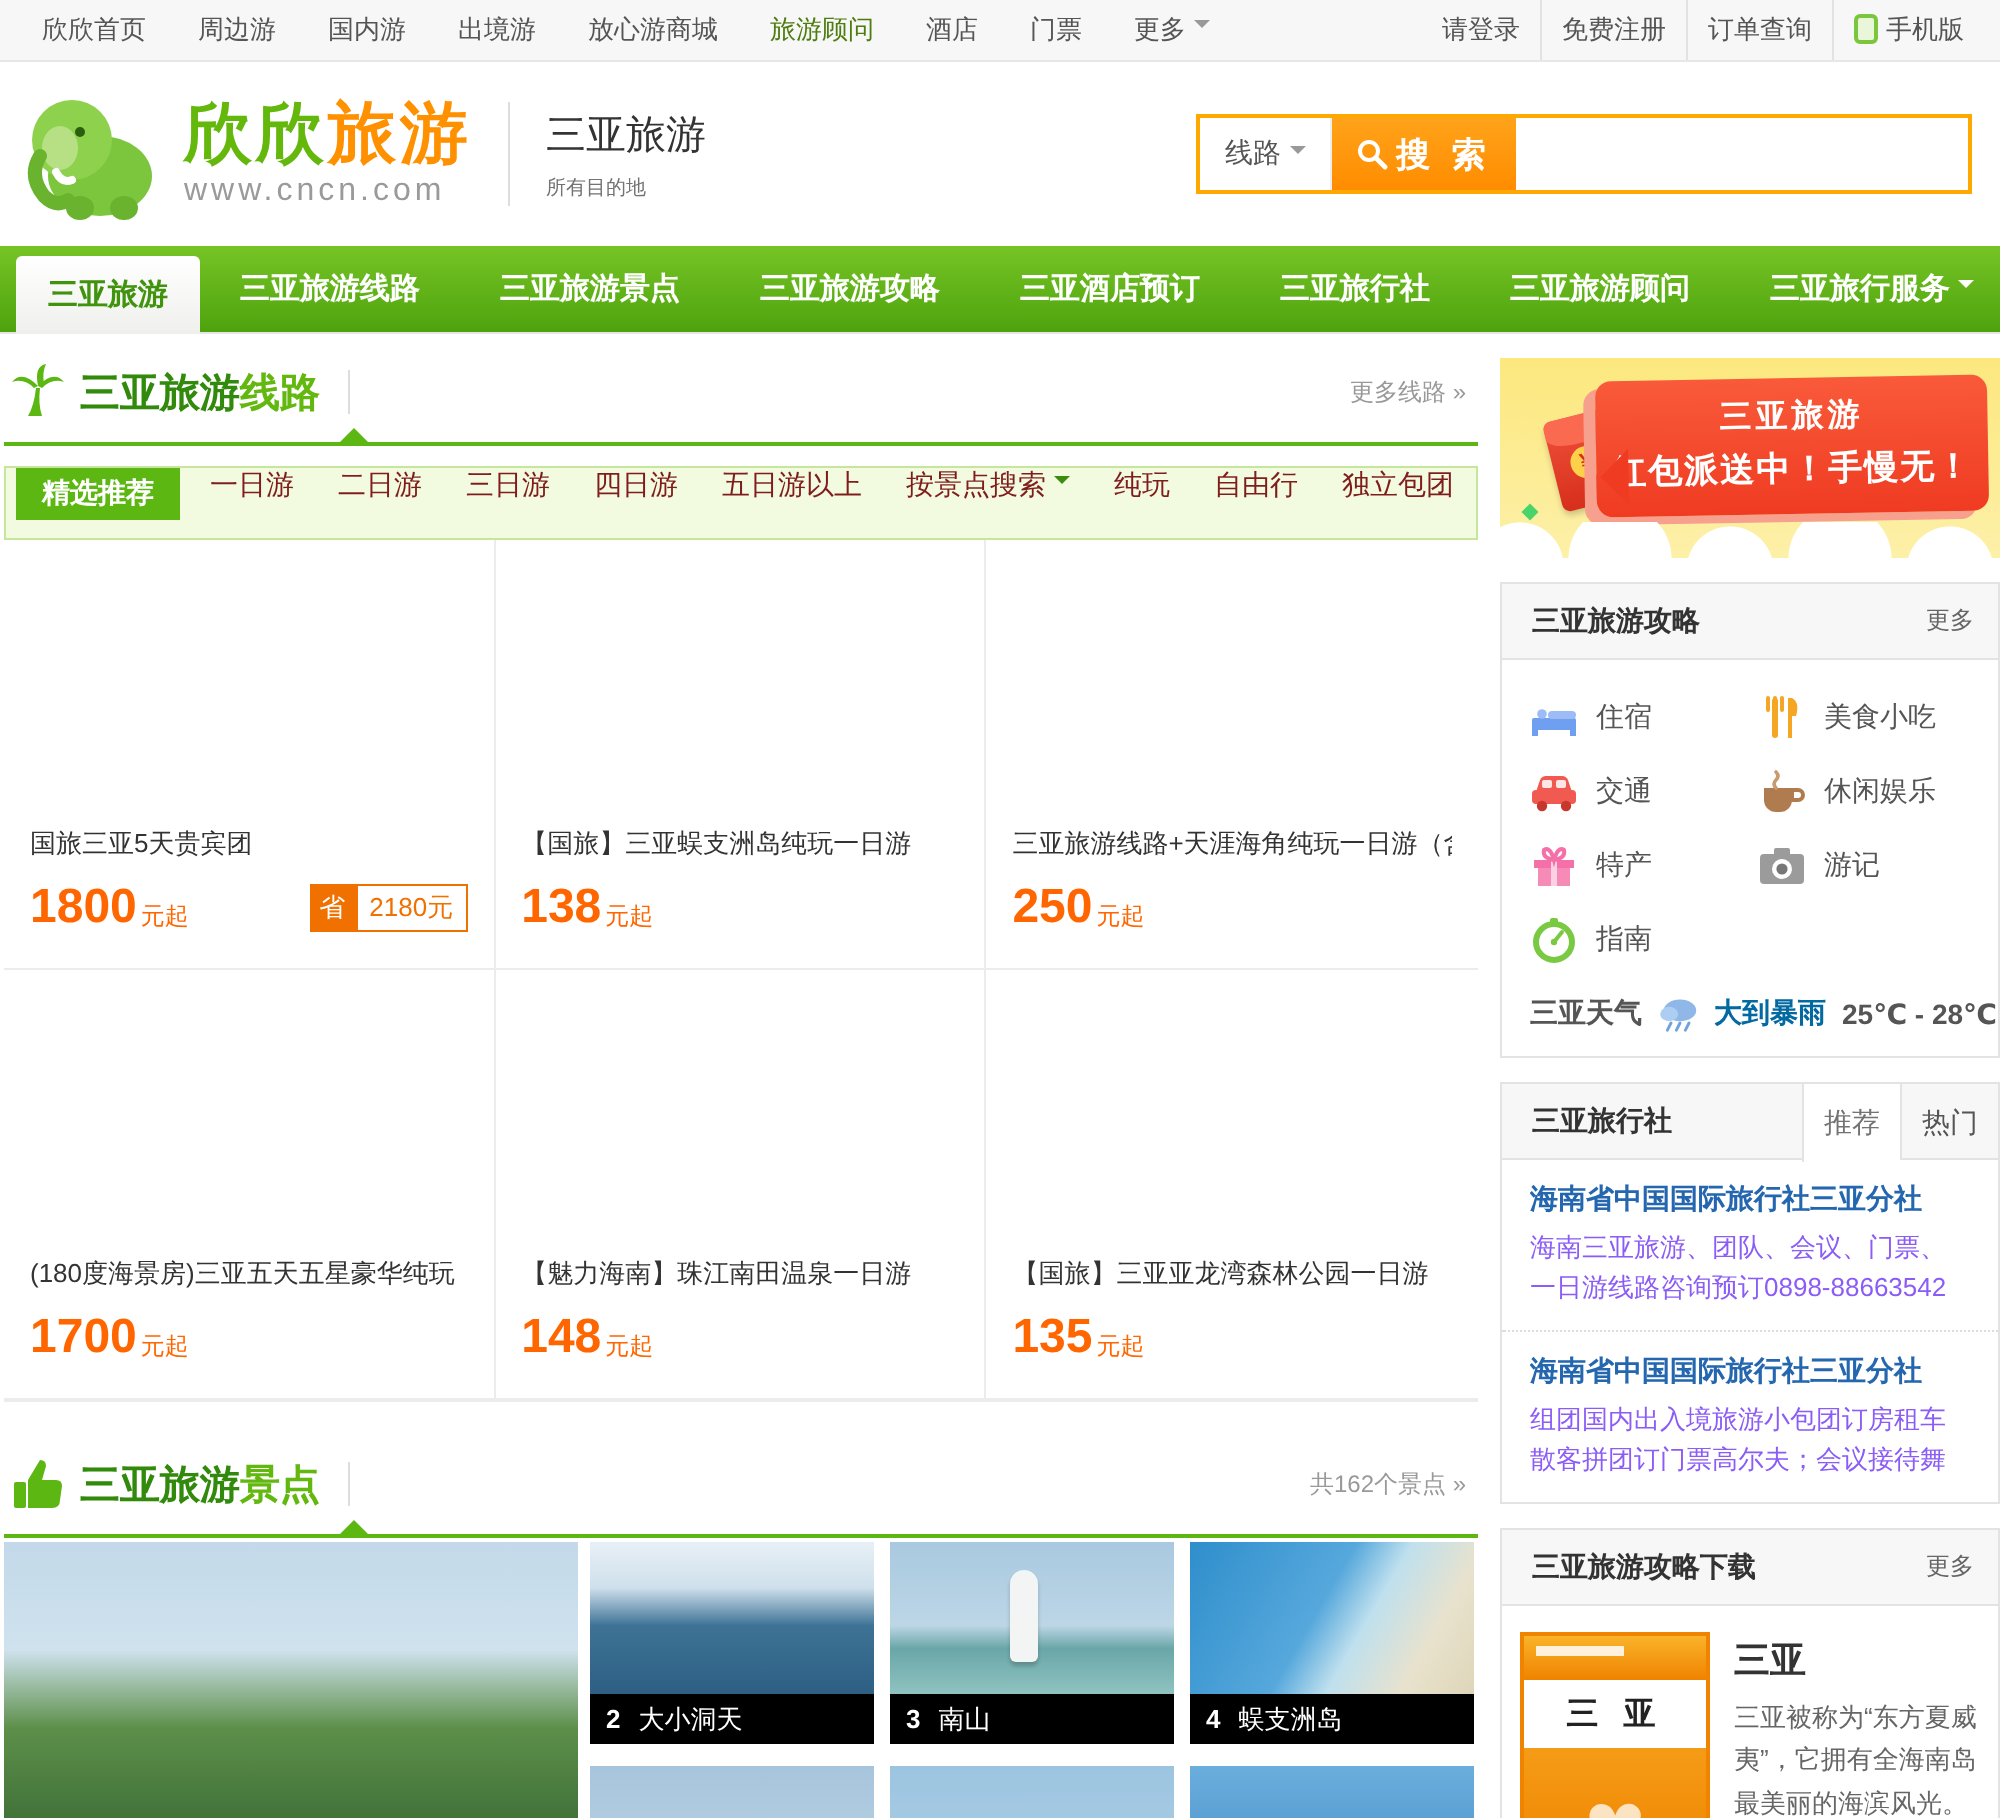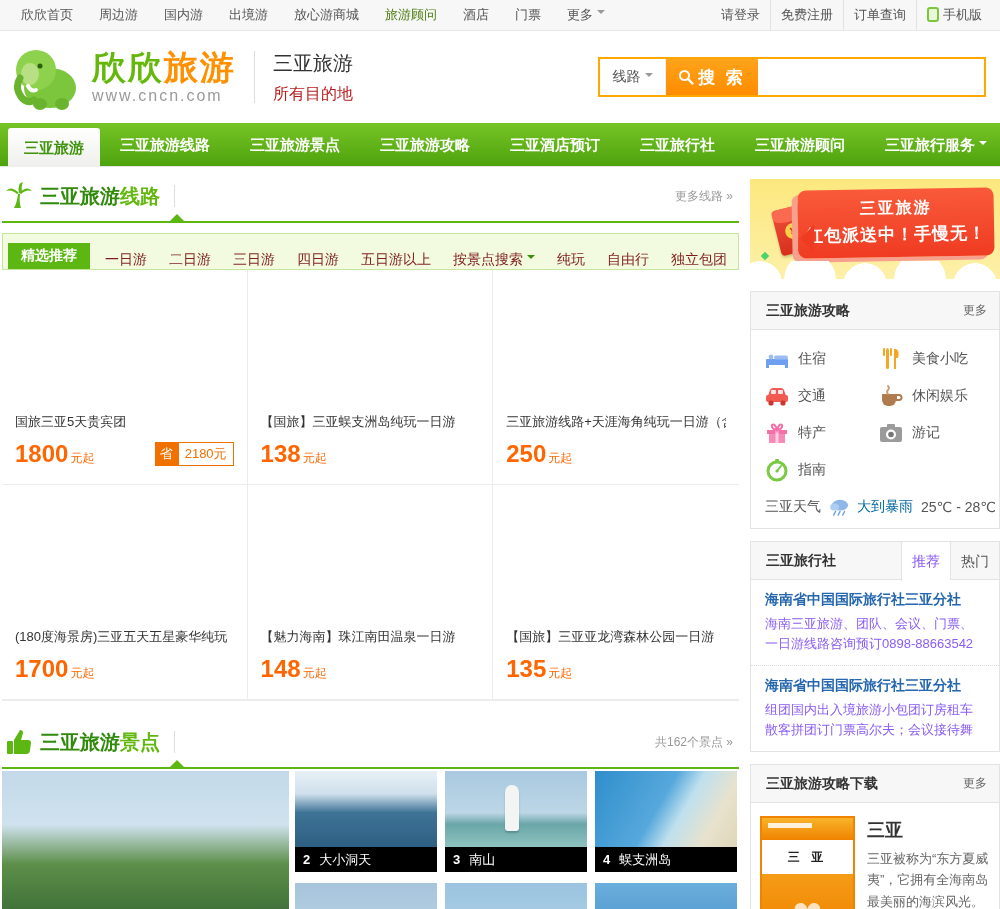--- a/index.html
+++ b/index.html
@@ -23,21 +23,21 @@
   
   .header { height:92px; display:flex; align-items:center; padding:0 10px; background:#fff; }
   .logo { display:flex; align-items:center; cursor:pointer; }
   .logo-text { margin-left:6px; }
   .logo-name { font-size:34px; font-weight:bold; letter-spacing:2px; line-height:34px; }
   .logo-name .g { color:#64b80b; } .logo-name .o { color:#ff9000; }
   .logo-url { color:#9a9a9a; font-size:16px; letter-spacing:2px; margin-top:3px; }
   .hd-div { width:1px; height:52px; background:#ddd; margin:0 18px; }
   .dest { line-height:1.5; }
   .dest-title { font-size:20px; color:#333; }
-  .dest-sub { font-size:16px; color:#b91c1c; margin-top:4px; cursor:pointer; }
+  .dest-sub { font-size:10px; color:#737373; margin-top:4px; cursor:pointer; }
   .searchbox { margin-left:auto; margin-right:4px; display:flex; height:40px; width:388px;
     border:2px solid #ffa800; background:#fff; }
   .search-cat { width:66px; display:flex; align-items:center; justify-content:center;
     border-right:1px solid #eee; color:#555; cursor:pointer; font-size:14px; }
   .search-input { flex:1; border:none; outline:none; padding:0 10px; font-size:13px;
     color:#333; font-family:inherit; }
   .search-input::placeholder { color:#b0b0b0; }
   .search-btn { width:92px; background:linear-gradient(#ffa31a,#ff8c00); border:none;
     color:#fff; font-size:17px; font-weight:bold; display:flex; align-items:center;
     justify-content:center; gap:4px; cursor:pointer; font-family:inherit; letter-spacing:3px; }
@@ -58,21 +58,21 @@
   .sec-icon { width:30px; height:30px; margin-right:6px; }
   .sec-title { font-size:20px; font-weight:bold; color:#318a0b; }
   .sec-title .accent { color:#62b80e; }
   .sec-bar { width:1px; height:22px; background:#ddd; margin-left:14px; }
   .sec-more { margin-left:auto; margin-right:6px; color:#999; font-size:12px; cursor:pointer; }
   .sec-line { height:2px; background:#5cb712; margin-top:8px; position:relative; }
   .sec-line::after { content:''; position:absolute; left:168px; top:-7px;
     border:7px solid transparent; border-bottom:7px solid #5cb712; border-top:none; }
   
   .filterbar { margin-top:10px; height:37px; background:#f2fadf; border:1px solid #c6e69c;
-    display:flex; align-items:flex-end; padding:0 5px; }
+    display:flex; align-items:flex-start; padding:0 5px; }
   .filter-item { color:#7f1d1d; font-size:14px; padding:0 11px; cursor:pointer; white-space:nowrap; }
   .filter-item.active { background:#5cb712; color:#fff; font-weight:bold; padding:4px 13px;
     margin-right:4px; }
   .filter-item .caret { border-top-color:#3c8d0e; }
   
   .grid { display:flex; flex-wrap:wrap; border-bottom:1px solid #ececec; }
   .card { width:245.6px; height:215px; border-right:1px solid #ececec; padding:0 13px;
     display:flex; flex-direction:column; cursor:pointer; border-bottom:1px solid #ececec; }
   .card:nth-child(3n) { border-right:none; }
   .card-img { flex:1; background:#fff; }
@@ -137,43 +137,43 @@
   .sbox { border:1px solid #e3e3e3; margin-bottom:12px; background:#fff; }
   .sbox-head { height:38px; background:#f7f7f7; border-bottom:1px solid #e3e3e3;
     display:flex; align-items:center; }
   .sbox-title { font-size:14px; font-weight:bold; color:#333; padding-left:15px; }
   .sbox-more { margin-left:auto; padding-right:12px; color:#666; font-size:12px; cursor:pointer; }
   
   .guide-grid { display:flex; flex-wrap:wrap; padding:10px 6px 2px 14px; }
   .guide-item { width:50%; display:flex; align-items:center; height:37px; cursor:pointer; }
   .guide-ic { width:24px; height:24px; margin-right:9px; flex:none; }
   .guide-label { font-size:14px; color:#555; }
-  .weather { display:flex; align-items:center; padding:8px 0 12px 14px; font-size:14px; color:#555; }
+  .weather { display:flex; align-items:center; padding:8px 0 12px 14px; font-size:14px; color:#555;font-weight:bold; }
   .weather-cond { color:#0369a1; margin-left:6px; }
   .weather-range { margin-left:8px; }
   .wicon { width:22px; height:18px; margin-left:8px; }
   
   .tab { width:49px; height:38px; line-height:38px; text-align:center; font-size:14px;
     color:#555; cursor:pointer; border-left:1px solid #e3e3e3; }
-  .tab.active { background:#fff; height:39px; margin-bottom:-1px; color:#8b5cf6; }
+  .tab.active { background:#fff; height:39px; margin-bottom:-1px; color:#737373; }
   .agency-item { padding:11px 14px; border-bottom:1px dotted #ddd; cursor:pointer; }
   .agency-item:last-child { border-bottom:none; }
   .agency-name { color:#2567af; font-weight:bold; font-size:14px; white-space:nowrap;
     overflow:hidden; }
   .agency-desc { color:#8b5cf6; font-size:13px; line-height:1.55; margin-top:5px; height:40px;
     overflow:hidden; }
   
   .dl-item { display:flex; padding:13px 10px 13px 9px; }
   .cover { width:95px; height:120px; border:2px solid #f08300; flex:none; position:relative;
     background:linear-gradient(#f9b32a 0%,#f08300 100%); cursor:pointer; overflow:hidden; }
   .cover-brandband { position:absolute; top:0; left:0; right:0; height:22px; background:inherit; }
   .cover-brand { position:absolute; top:5px; left:6px; width:44px; height:5px; background:#fff;
     opacity:.85; }
   .cover-white { position:absolute; top:22px; left:0; right:0; height:34px; background:#fff;
-    display:flex; align-items:center; justify-content:center; font-size:12px; font-weight:bold;
+    display:flex; align-items:center; justify-content:center; font-size:16px; font-weight:bold;
     color:#222; letter-spacing:4px; }
   .cover-heart { position:absolute; bottom:-6px; left:0; right:0; text-align:center;
     color:rgba(255,255,255,.75); font-size:52px; line-height:52px; }
   .dl-info { margin-left:12px; flex:1; }
   .dl-title { font-size:18px; font-weight:bold; color:#333; margin-top:2px; }
   .dl-desc { font-size:13px; color:#666; line-height:1.65; margin-top:6px; height:64px;
     overflow:hidden; }
 </style>
 </head>
 <body>

